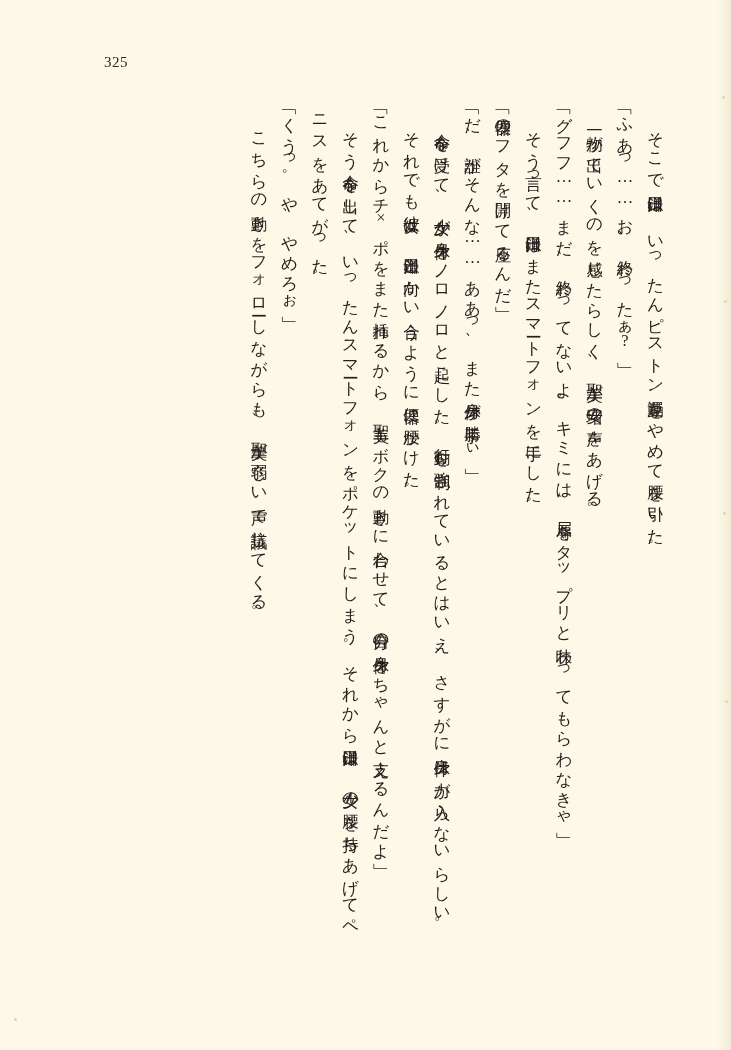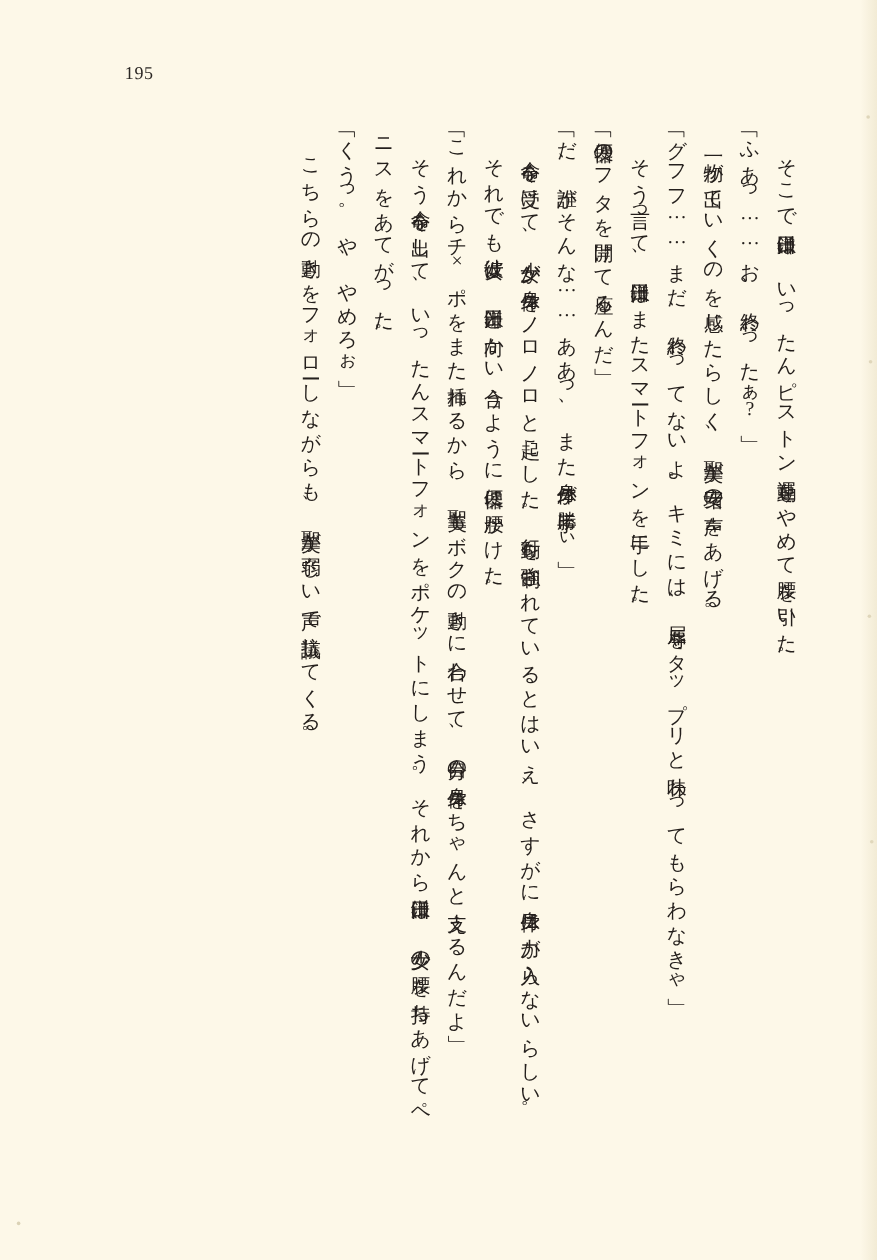--- a/index.html
+++ b/index.html
@@ -69,21 +69,21 @@
     background: #cfc6a6;
     border-radius: 50%;
     opacity: 0.75;
   }
 </style>
 </head>
 <body>
 
 <div class="page">
 
-  <div class="page-number">195</div>
+  <div class="page-number">325</div>
 
   <div class="body-text">
     <p class="indent">そこで鎌田は、いったんピストン運動をやめて腰を引いた。</p>
     <p>「ふあっ……お、終わったぁ?」</p>
     <p class="indent">一物が出ていくのを感じたらしく、聖美が安堵の声をあげる。</p>
     <p>「グフフ……まだ、終わってないよ。キミには、屈辱をタップリと味わってもらわなきゃ」</p>
     <p class="indent">そう言って、鎌田はまたスマートフォンを手にした。</p>
     <p>「便器のフタを開けて座るんだ」</p>
     <p>「だ、誰がそんな……ああっ、また身体が勝手にぃ」</p>
     <p class="indent">命令を受けて、少女が身体をノロノロと起こした。行動を強制されているとはいえ、さすがに身体に力が入らないらしい。</p>

